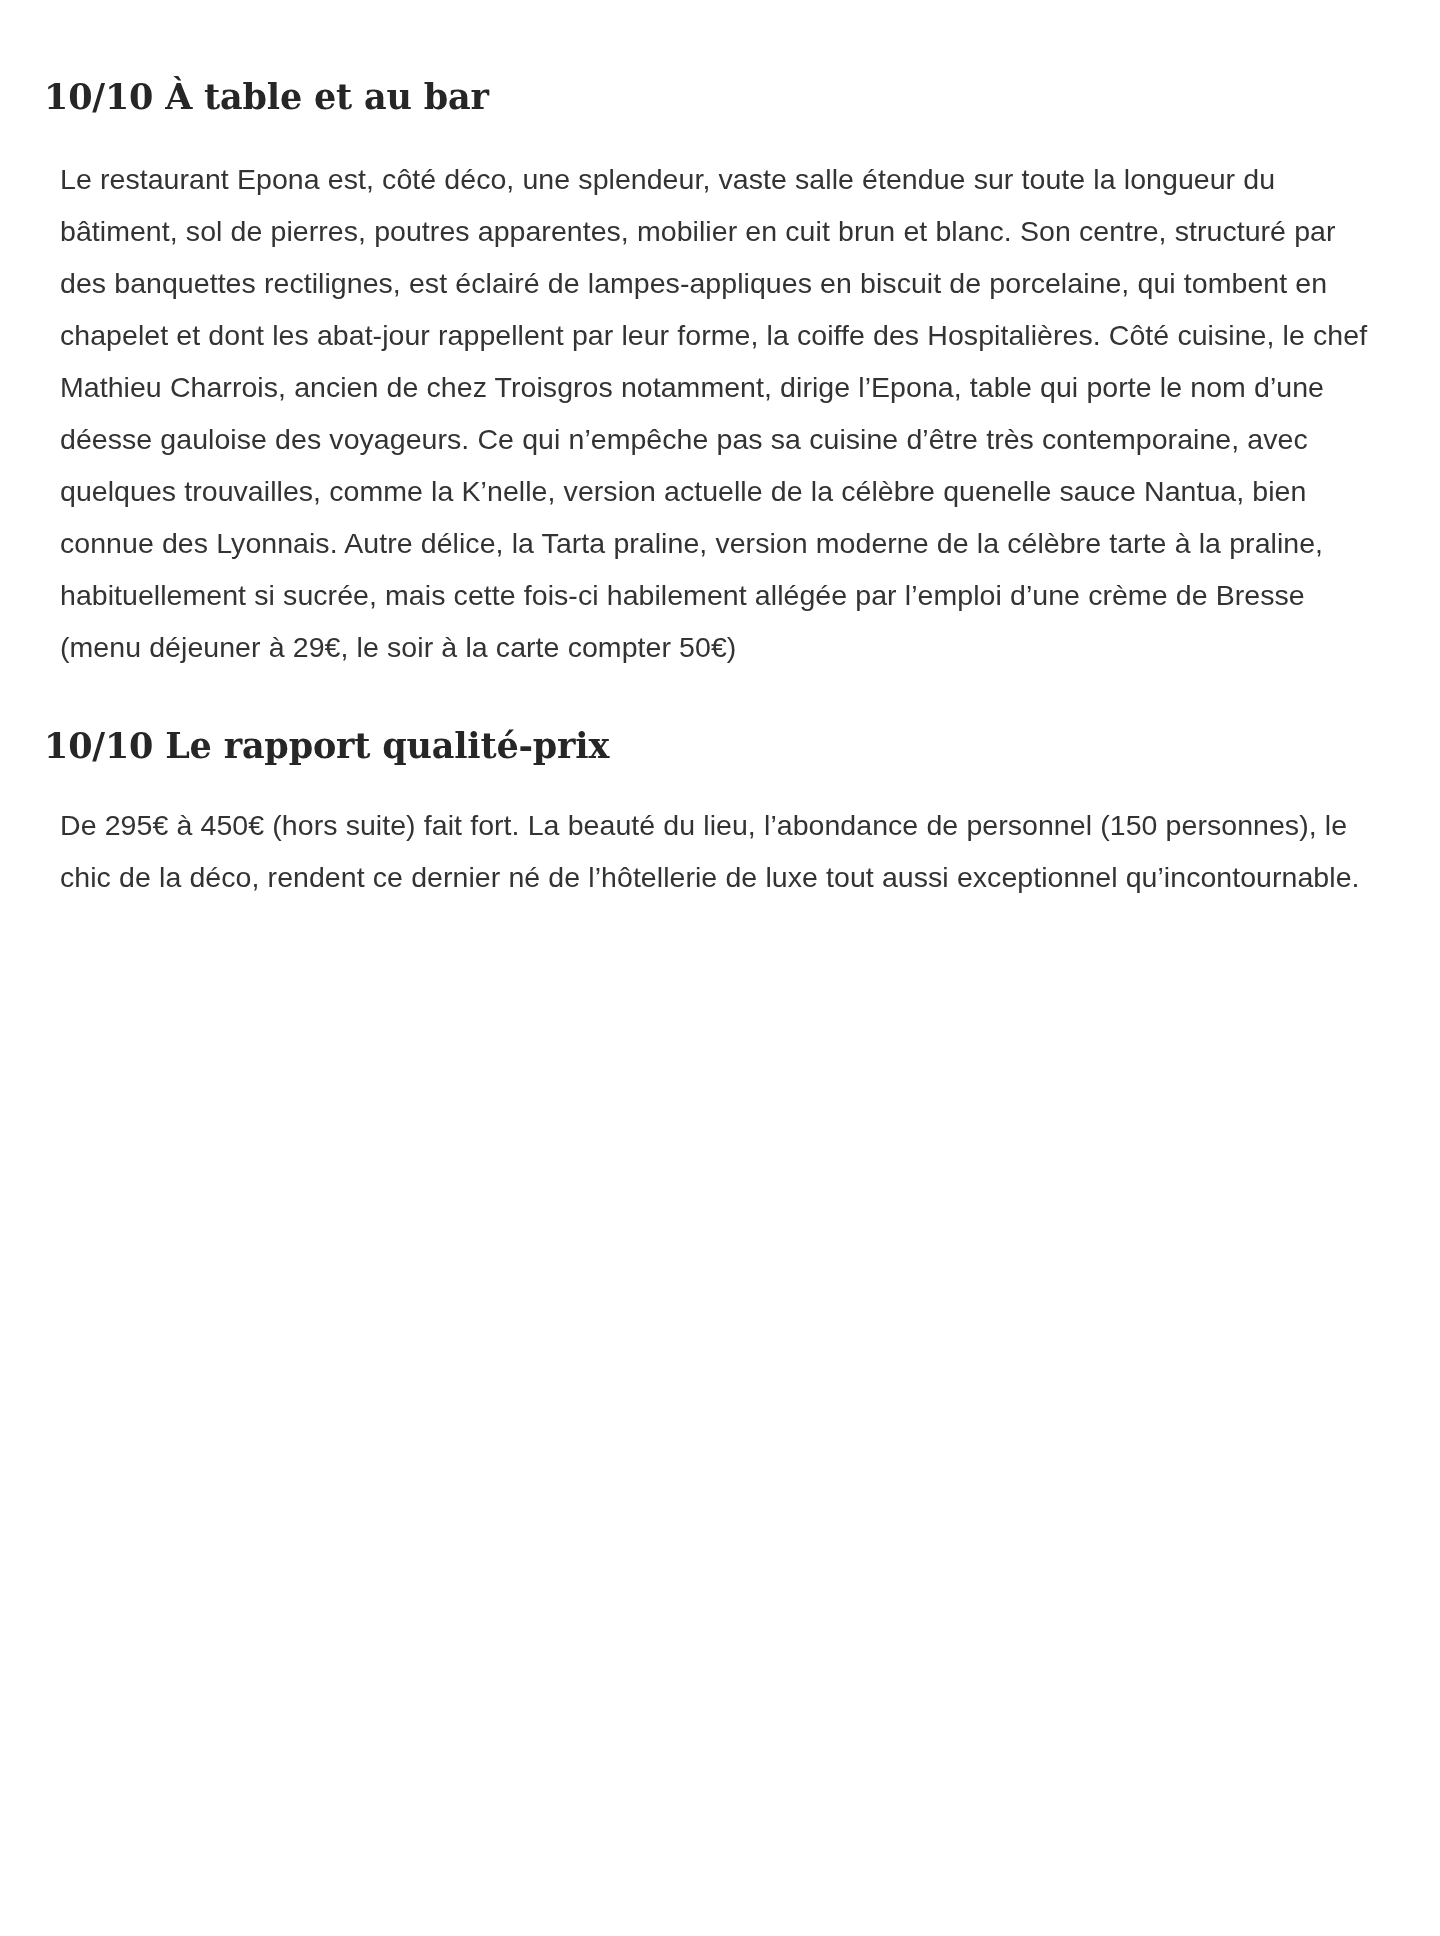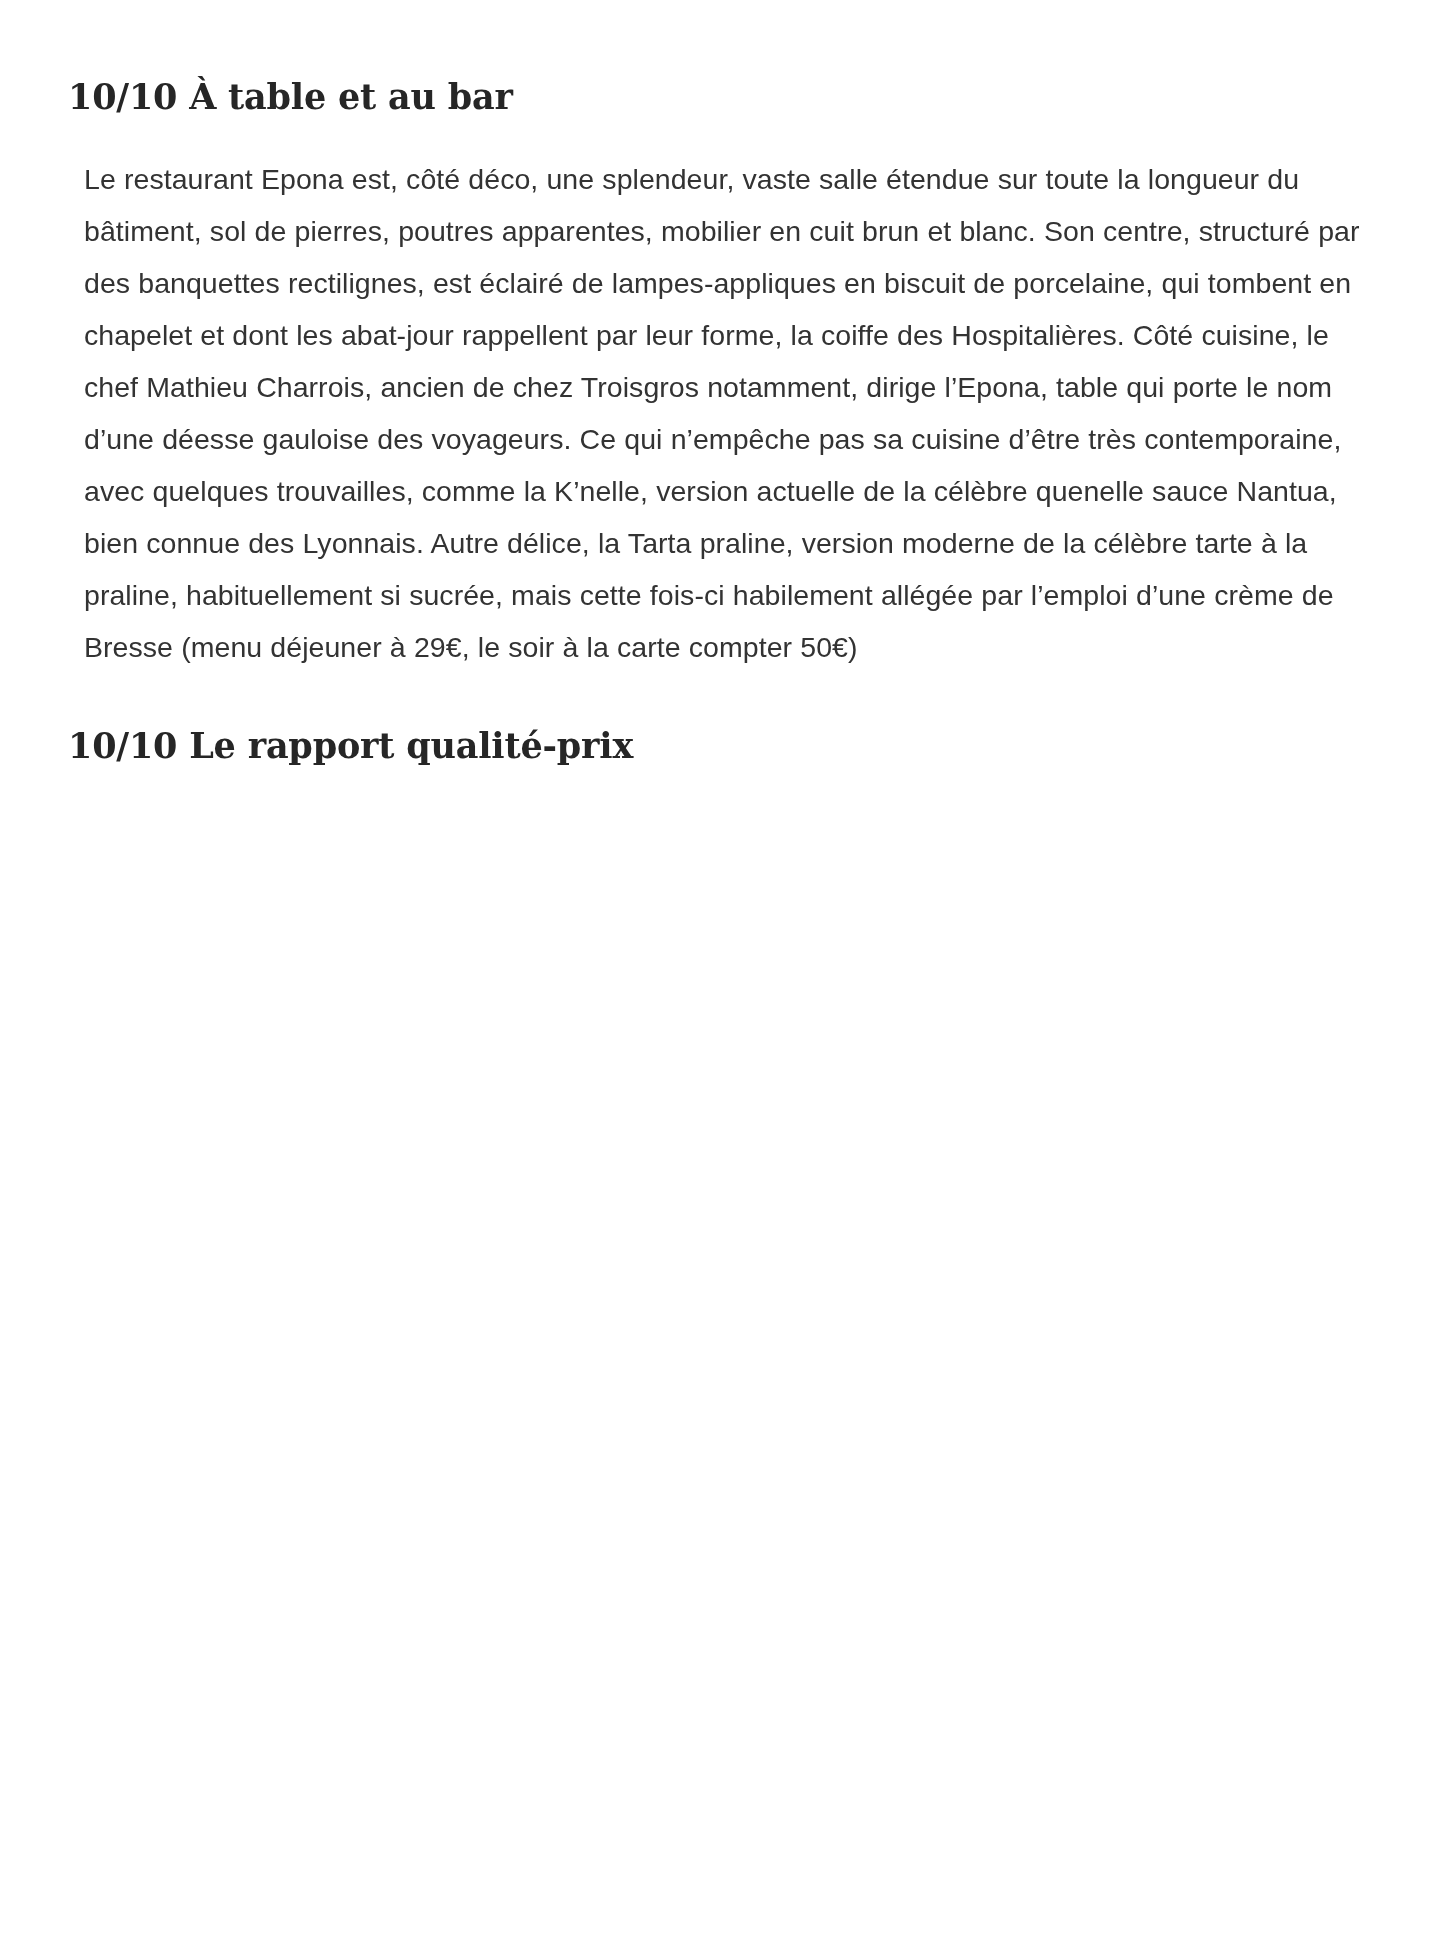--- a/index.html
+++ b/index.html
@@ -20,21 +20,21 @@
     width: 1440px;
     height: 1936px;
     background: #ffffff;
     padding: 0;
     position: relative;
   }
 
   .article {
     box-sizing: border-box;
     margin: 0;
-    padding: 76px 40px 0 68px;
+    padding: 76px 40px 0 44px;
   }
 
   .section-heading {
     font-family: "DejaVu Serif", "Liberation Serif", serif;
     font-weight: 700;
     font-size: 35px;
     line-height: 1.22;
     letter-spacing: -0.2px;
     color: #262626;
     margin: 0 0 34px 0;
@@ -65,15 +65,16 @@
 
 <div class="page">
   <article class="article">
 
     <h2 class="section-heading">10/10 À table et au bar</h2>
 
     <p class="body-paragraph">Le restaurant Epona est, côté déco, une splendeur, vaste salle étendue sur toute la longueur du bâtiment, sol de pierres, poutres apparentes, mobilier en cuit brun et blanc. Son centre, structuré par des banquettes rectilignes, est éclairé de lampes-appliques en biscuit de porcelaine, qui tombent en chapelet et dont les abat-jour rappellent par leur forme, la coiffe des Hospitalières. Côté cuisine, le chef Mathieu Charrois, ancien de chez Troisgros notamment, dirige l’Epona, table qui porte le nom d’une déesse gauloise des voyageurs. Ce qui n’empêche pas sa cuisine d’être très contemporaine, avec quelques trouvailles, comme la K’nelle, version actuelle de la célèbre quenelle sauce Nantua, bien connue des Lyonnais. Autre délice, la Tarta praline, version moderne de la célèbre tarte à la praline, habituellement si sucrée, mais cette fois-ci habilement allégée par l’emploi d’une crème de Bresse (menu déjeuner à 29€, le soir à la carte compter 50€)</p>
 
     <h2 class="section-heading second">10/10 Le rapport qualité-prix</h2>
 
+    <p class="body-paragraph">De 295€ à 450€ (hors suite) fait fort. La beauté du lieu, l’abondance de personnel (150 personnes), le chic de la déco, rendent ce dernier né de l’hôtellerie de luxe tout aussi exceptionnel qu’incontournable.</p>
 
   </article>
 </div>
 
 </body></html>

